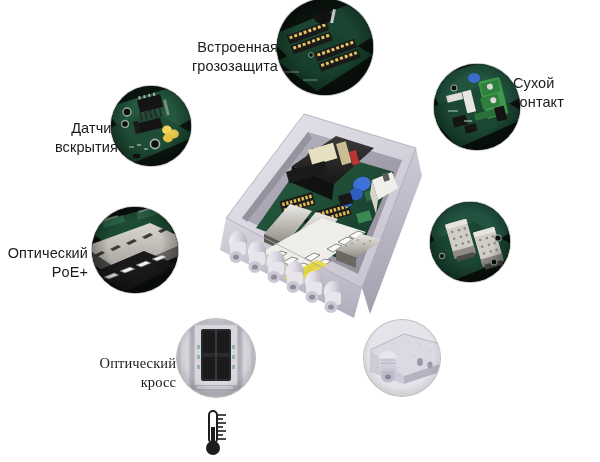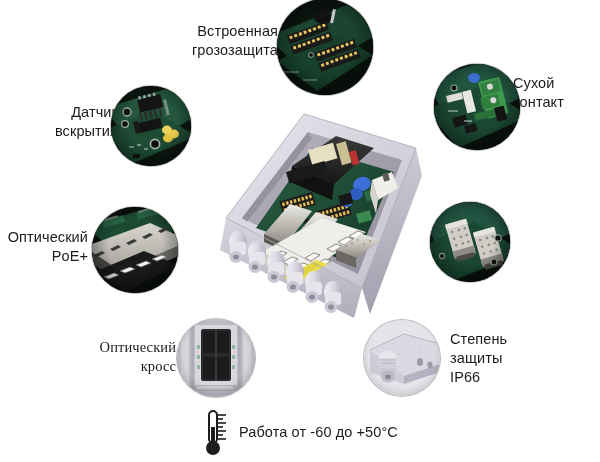--- a/index.html
+++ b/index.html
@@ -14,21 +14,21 @@
   #stage{position:absolute;left:0;top:0;width:600px;height:462px;}
 
   .callout-label{
     position:absolute;
     font-size:14.5px;
     line-height:19px;
     color:#1b1b1b;
     white-space:pre-line;
     letter-spacing:.1px;
   }
-  .lbl-right{text-align:right;}
+  .lbl-right{text-align:right;margin-top:16px;}
   .lbl-left{text-align:left;}
 
   .photo-circle{
     position:absolute;
     border-radius:50%;
     overflow:hidden;
     background:#0b1410;
     box-shadow:0 0 0 1px rgba(60,60,60,.35);
   }
   .pc-inner{position:absolute;left:0;top:0;width:100%;height:100%;}
@@ -496,23 +496,20 @@
         </g>
         <rect x="46" y="64" width="18" height="5" fill="#4e4c48"></rect>
       </g>
       <circle cx="68" cy="36" r="3.2" fill="#0d0d0d" stroke="#97a89b" stroke-width="1.2"></circle>
       <circle cx="64" cy="60" r="3" fill="#0d0d0d" stroke="#97a89b" stroke-width="1.2"></circle>
       <circle cx="12" cy="54" r="2.6" fill="#0d0d0d" stroke="#97a89b" stroke-width="1.1"></circle>
     </svg>
     <div class="dark-vignette"></div>
   </div>
 
-  <div class="callout-label lbl-left" style="left:450px;top:330px;width:90px;">Степень
-защиты
-IP66</div>
 
   <div class="photo-circle" style="left:364px;top:320px;width:76px;height:76px;background:#e2e0e6;">
     <svg class="pc-inner" viewBox="0 0 76 76">
       <rect width="76" height="76" fill="#e6e4ea"></rect>
 
       <polygon points="6,30 40,14 76,24 76,44 40,56" fill="#ddd9e2"></polygon>
       <polygon points="6,30 6,52 40,64 40,56" fill="#cfcbd6"></polygon>
       <polygon points="40,56 40,64 76,52 76,44" fill="#b6b2c1"></polygon>
 
       <g fill="#c4c0cb" opacity=".55">
@@ -559,15 +556,14 @@
         <line x1="18" y1="10" x2="23" y2="10"></line>
         <line x1="18" y1="14" x2="26" y2="14"></line>
         <line x1="18" y1="18" x2="23" y2="18"></line>
         <line x1="18" y1="22" x2="26" y2="22"></line>
         <line x1="18" y1="26" x2="23" y2="26"></line>
         <line x1="18" y1="30" x2="26" y2="30"></line>
       </g>
     </svg>
   </div>
 
-  <div class="callout-label lbl-left deg" style="left:239px;top:423px;width:260px;">Работа от -60 до +50°C</div>
 
 </div>
 
 </body></html>

